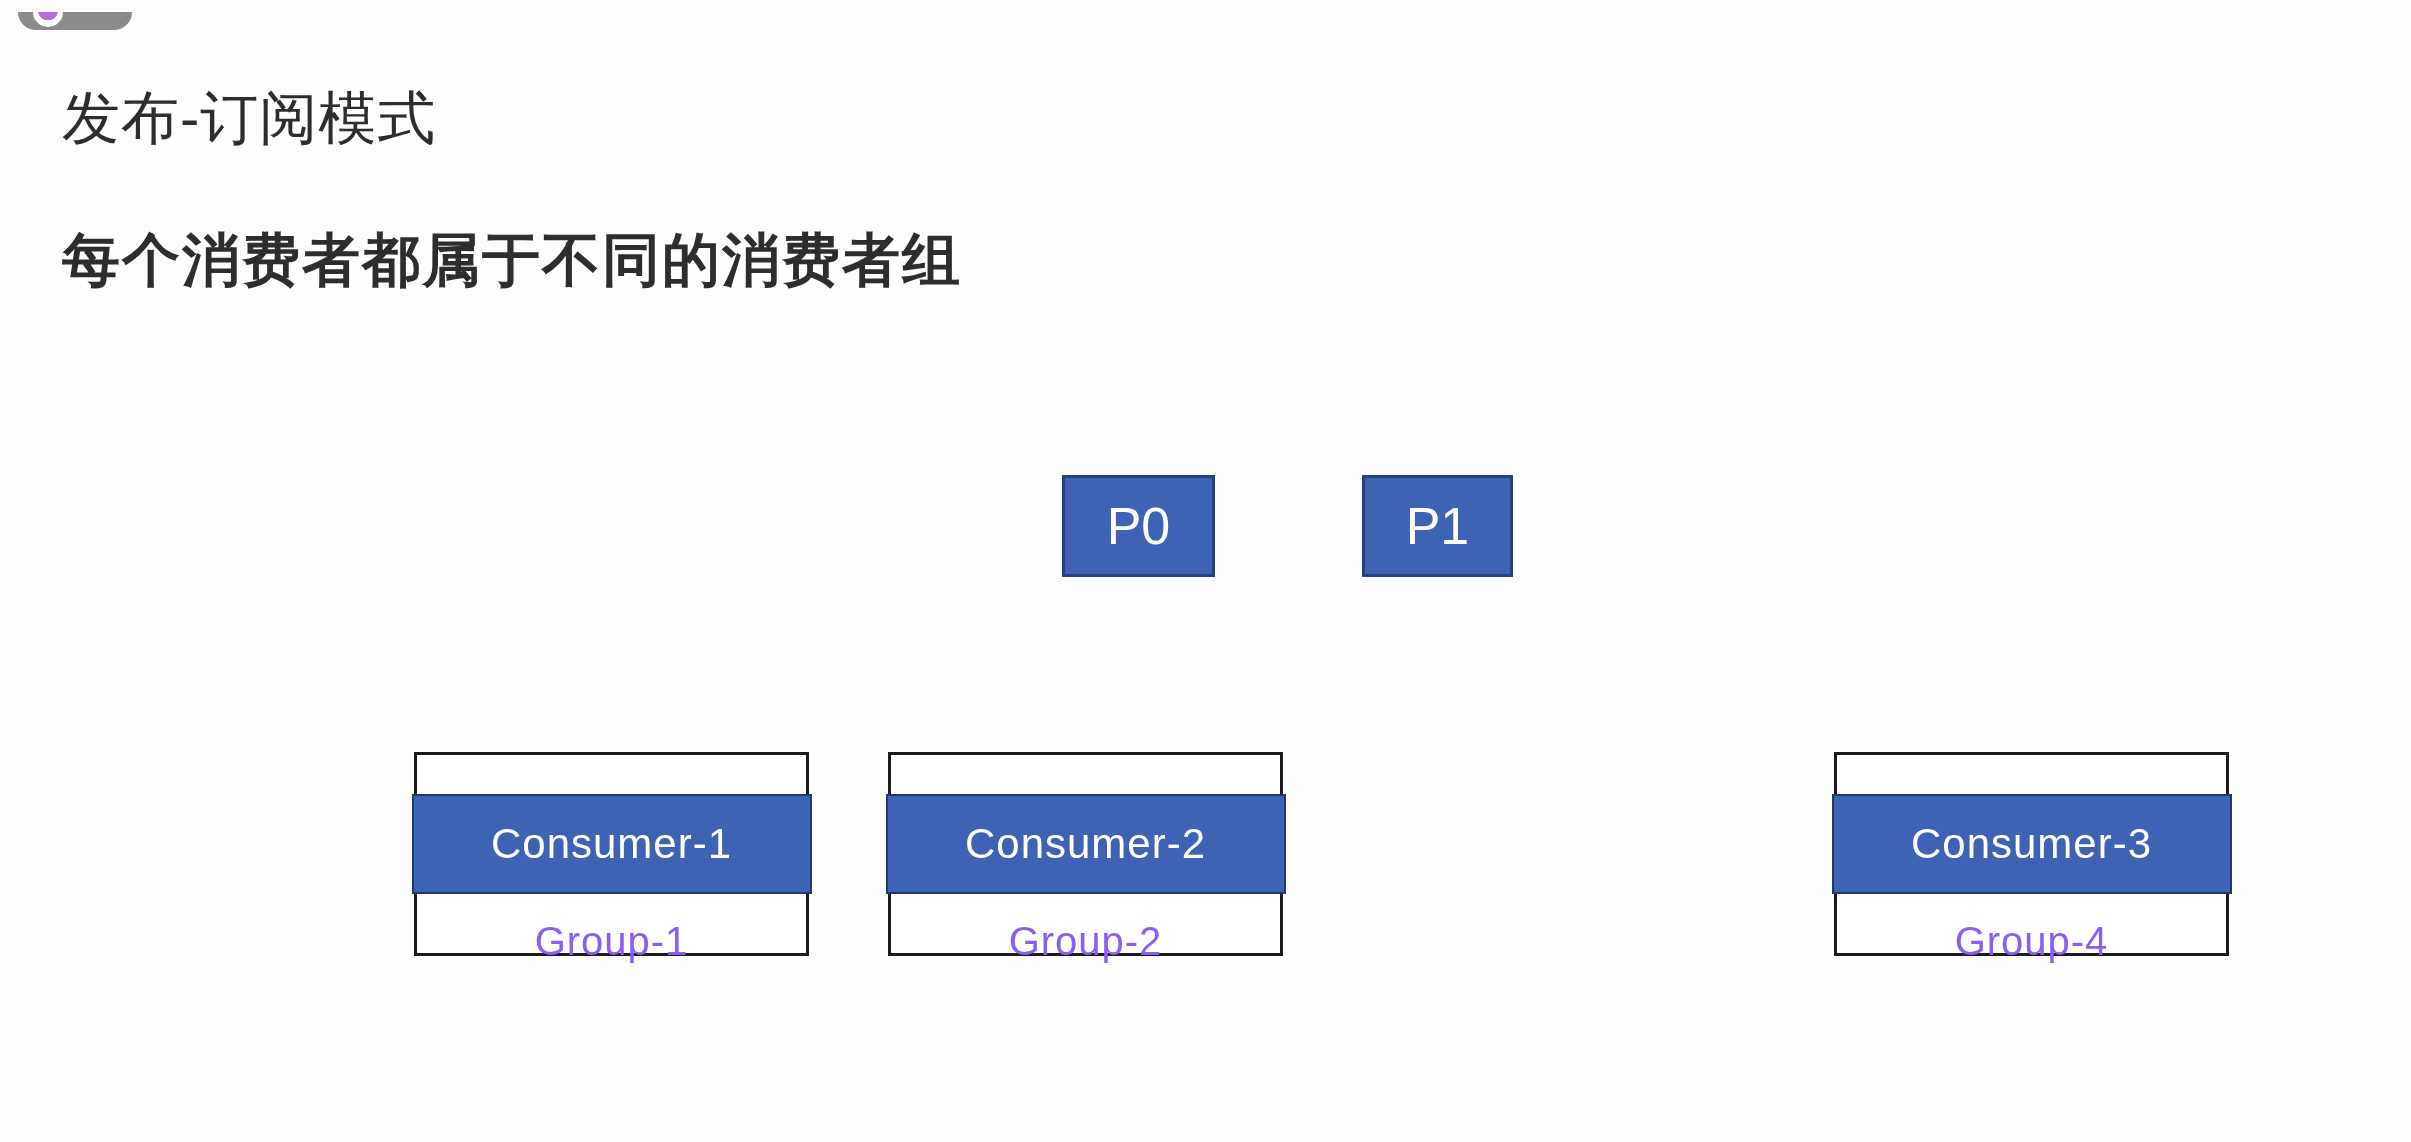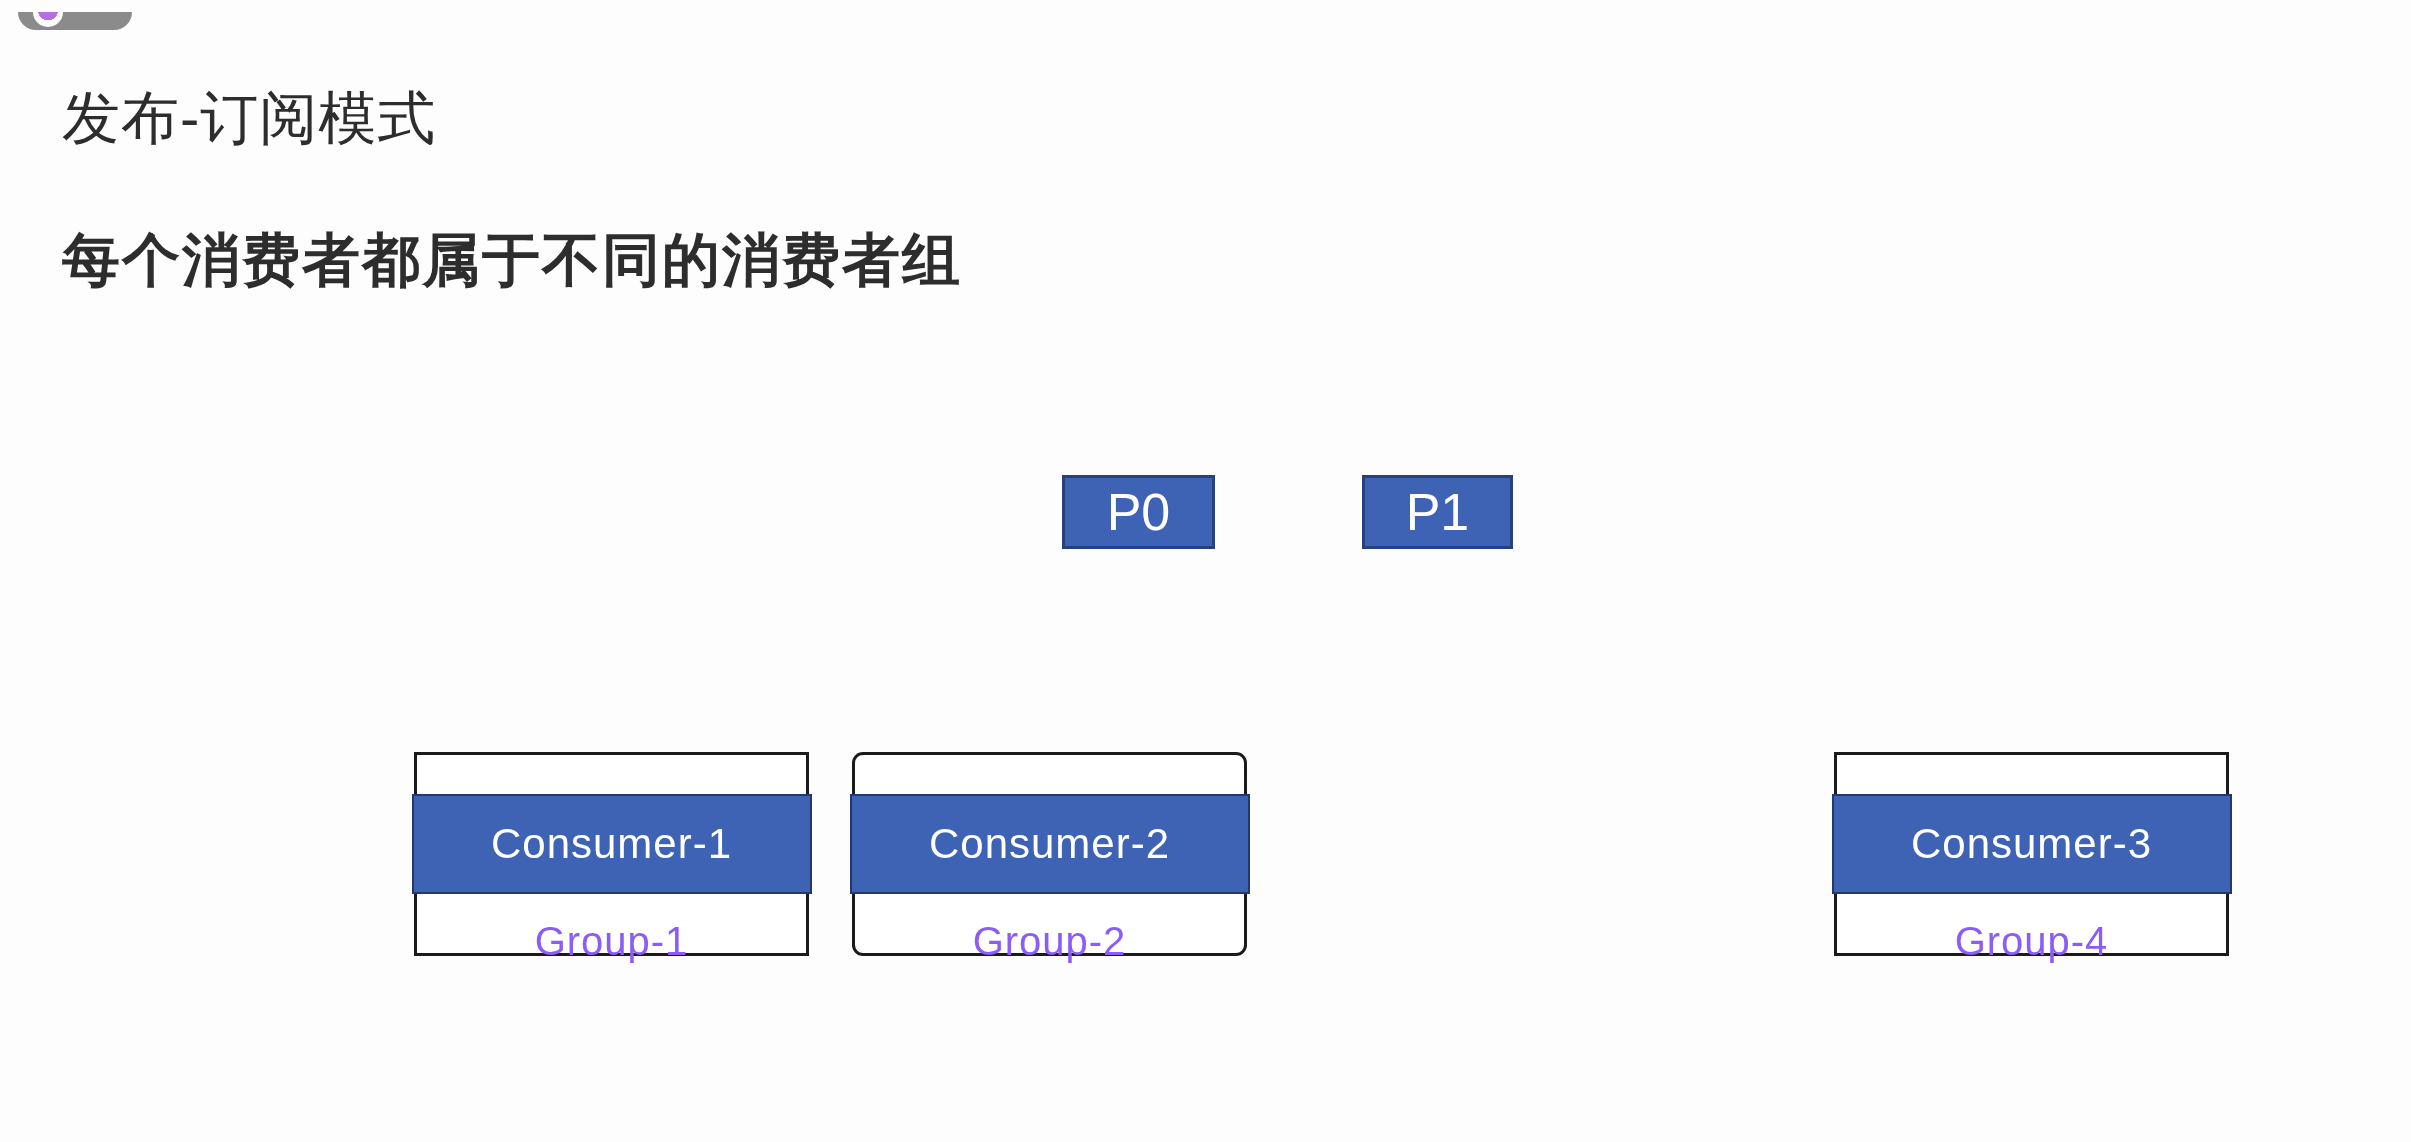--- a/index.html
+++ b/index.html
@@ -39,36 +39,36 @@
     font-size: 58px; font-weight: 300; line-height: 1.1;
     color: var(--text-dark); letter-spacing: 1px; white-space: nowrap;
   }
   .subtitle {
     position: absolute; left: 38px; top: 204px;
     font-size: 58px; font-weight: 700; line-height: 1.1;
     color: var(--text-dark); letter-spacing: 2px; white-space: nowrap; text-align: right;
   }
 
   .partition {
-    position: absolute; top: 463px; height: 74px;
+    position: absolute; top: 463px; height: 102px;
     background: var(--partition-fill);
     border: 3px solid var(--partition-border);
     display: flex; align-items: center; justify-content: center;
     color: var(--text-white); font-size: 52px; font-weight: 300;
   }
   .partition.p0 { left: 1050px; width: 153px; }
   .partition.p1 { left: 1350px; width: 151px; }
 
   .group {
     position: absolute; top: 740px; width: 395px; height: 204px;
     background: #ffffff; border: 3px solid var(--group-border);
     display: flex; flex-direction: column; align-items: center;
   }
   .group.g1 { left: 402px; }
-  .group.g2 { left: 840px; border-radius: 11px; }
+  .group.g2 { left: 876px; }
   .group.g3 { left: 1349px; }
   .group.g4 { left: 1822px; }
 
   .consumer {
     margin-top: 27px; width: 400px; height: 103px;
     background: var(--consumer-fill);
     border: 2px solid var(--consumer-border);
     display: flex; align-items: center; justify-content: center;
     color: var(--text-white); font-size: 42px; font-weight: 300;
     letter-spacing: 1px;

